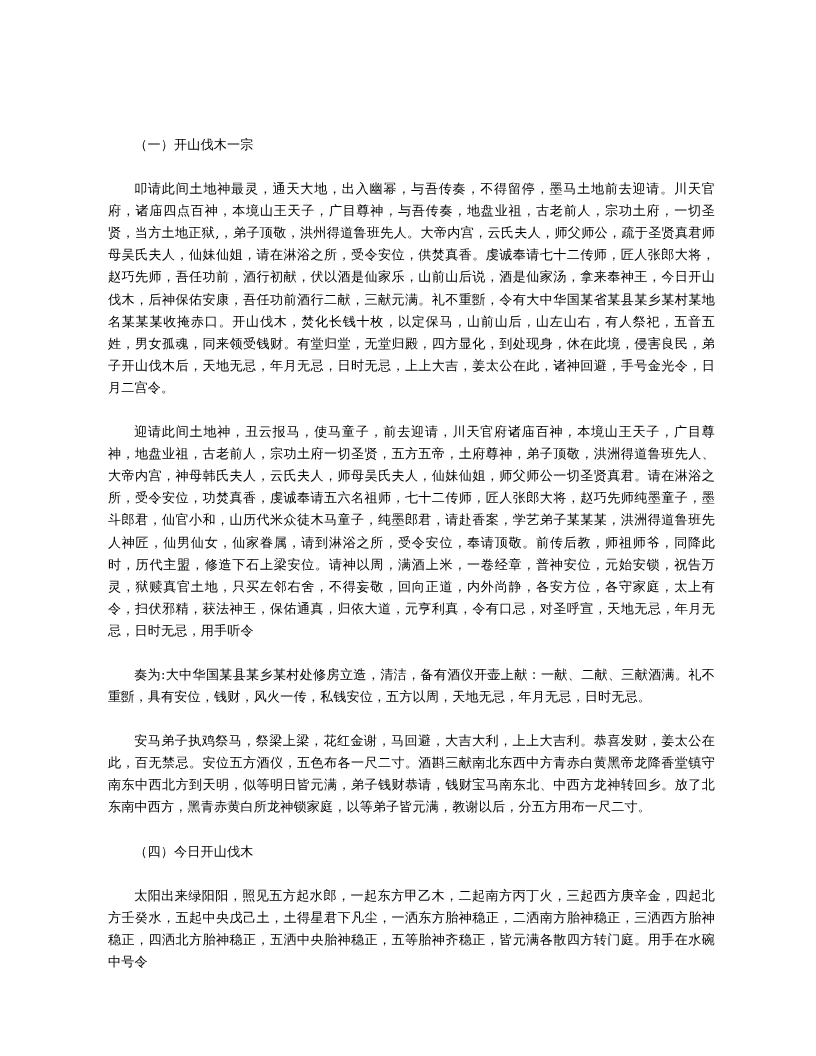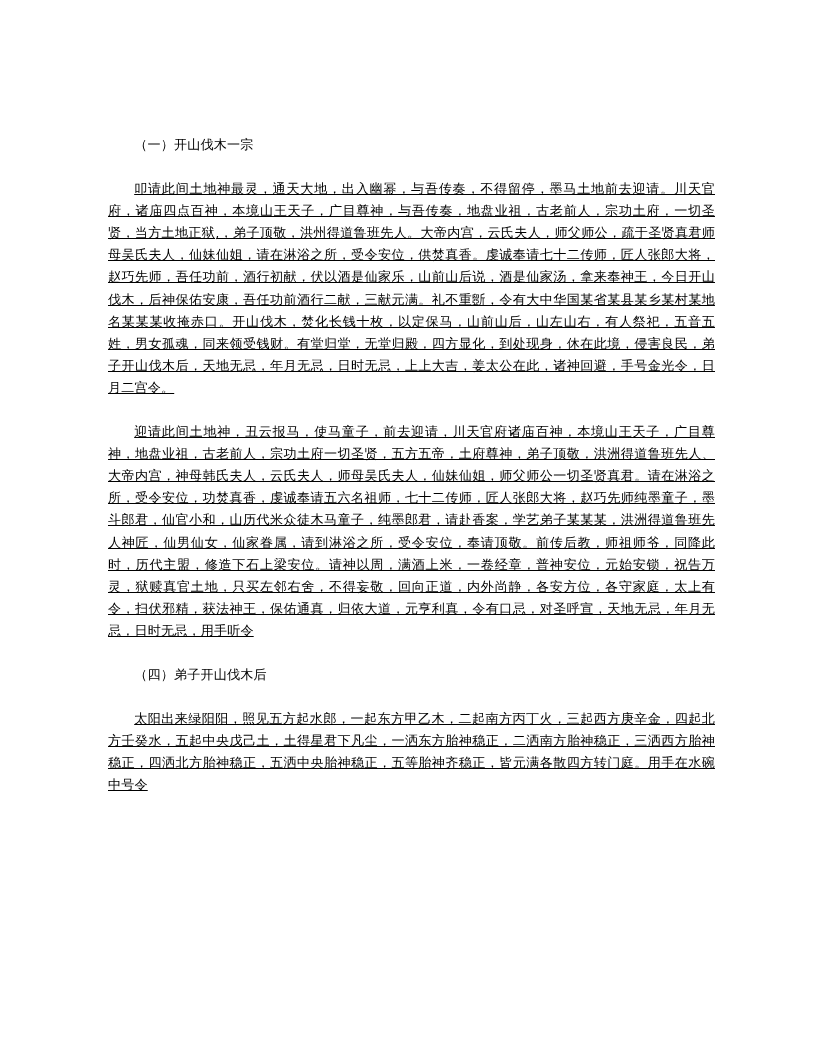--- a/index.html
+++ b/index.html
@@ -34,40 +34,41 @@
     word-break: break-all;
     letter-spacing: 0.15px;
   }
   p.heading {
     text-indent: 2em;
     margin-bottom: 22px;
   }
   p.para {
     text-indent: 2em;
     margin-bottom: 22px;
-    text-decoration: underline;
   }
   p.para:last-child {
     margin-bottom: 0;
   }
 </style>
 </head>
 <body>
 
 <div class="page">
   <div class="doc-body">
 
     <p class="heading">（一）开山伐木一宗</p>
 
     <p class="para">叩请此间土地神最灵，通天大地，出入幽幂，与吾传奏，不得留停，墨马土地前去迎请。川天官府，诸庙四点百神，本境山王天子，广目尊神，与吾传奏，地盘业祖，古老前人，宗功土府，一切圣贤，当方土地正狱,，弟子顶敬，洪州得道鲁班先人。大帝内宫，云氏夫人，师父师公，疏于圣贤真君师母吴氏夫人，仙妹仙姐，请在淋浴之所，受令安位，供焚真香。虔诚奉请七十二传师，匠人张郎大将，赵巧先师，吾任功前，酒行初献，伏以酒是仙家乐，山前山后说，酒是仙家汤，拿来奉神王，今日开山伐木，后神保佑安康，吾任功前酒行二献，三献元满。礼不重斵，令有大中华国某省某县某乡某村某地名某某某收掩赤口。开山伐木，焚化长钱十枚，以定保马，山前山后，山左山右，有人祭祀，五音五姓，男女孤魂，同来领受钱财。有堂归堂，无堂归殿，四方显化，到处现身，休在此境，侵害良民，弟子开山伐木后，天地无忌，年月无忌，日时无忌，上上大吉，姜太公在此，诸神回避，手号金光令，日月二宫令。</p>
 
 
     <p class="para">迎请此间土地神，丑云报马，使马童子，前去迎请，川天官府诸庙百神，本境山王天子，广目尊神，地盘业祖，古老前人，宗功土府一切圣贤，五方五帝，土府尊神，弟子顶敬，洪洲得道鲁班先人、大帝内宫，神母韩氏夫人，云氏夫人，师母吴氏夫人，仙妹仙姐，师父师公一切圣贤真君。请在淋浴之所，受令安位，功焚真香，虔诚奉请五六名祖师，七十二传师，匠人张郎大将，赵巧先师纯墨童子，墨斗郎君，仙官小和，山历代米众徒木马童子，纯墨郎君，请赴香案，学艺弟子某某某，洪洲得道鲁班先人神匠，仙男仙女，仙家眷属，请到淋浴之所，受令安位，奉请顶敬。前传后教，师祖师爷，同降此时，历代主盟，修造下石上梁安位。请神以周，满酒上米，一卷经章，普神安位，元始安锁，祝告万灵，狱赎真官土地，只买左邻右舍，不得妄敬，回向正道，内外尚静，各安方位，各守家庭，太上有令，扫伏邪精，获法神王，保佑通真，归依大道，元亨利真，令有口忌，对圣呼宣，天地无忌，年月无忌，日时无忌，用手听令</p>
 
+    <p class="para">奏为:大中华国某县某乡某村处修房立造，清洁，备有酒仪开壶上献：一献、二献、三献酒满。礼不重斵，具有安位，钱财，风火一传，私钱安位，五方以周，天地无忌，年月无忌，日时无忌。</p>
 
 
+    <p class="para">安马弟子执鸡祭马，祭梁上梁，花红金谢，马回避，大吉大利，上上大吉利。恭喜发财，姜太公在此，百无禁忌。安位五方酒仪，五色布各一尺二寸。酒斟三献南北东西中方青赤白黄黑帝龙降香堂镇守南东中西北方到天明，似等明日皆元满，弟子钱财恭请，钱财宝马南东北、中西方龙神转回乡。放了北东南中西方，黑青赤黄白所龙神锁家庭，以等弟子皆元满，教谢以后，分五方用布一尺二寸。</p>
 
-    <p class="heading">（四）弟子开山伐木后</p>
+    <p class="heading">（四）今日开山伐木</p>
 
     <p class="para">太阳出来绿阳阳，照见五方起水郎，一起东方甲乙木，二起南方丙丁火，三起西方庚辛金，四起北方壬癸水，五起中央戊己土，土得星君下凡尘，一洒东方胎神稳正，二洒南方胎神稳正，三洒西方胎神稳正，四洒北方胎神稳正，五洒中央胎神稳正，五等胎神齐稳正，皆元满各散四方转门庭。用手在水碗中号令</p>
 
   </div>
 </div>
 
 </body></html>

